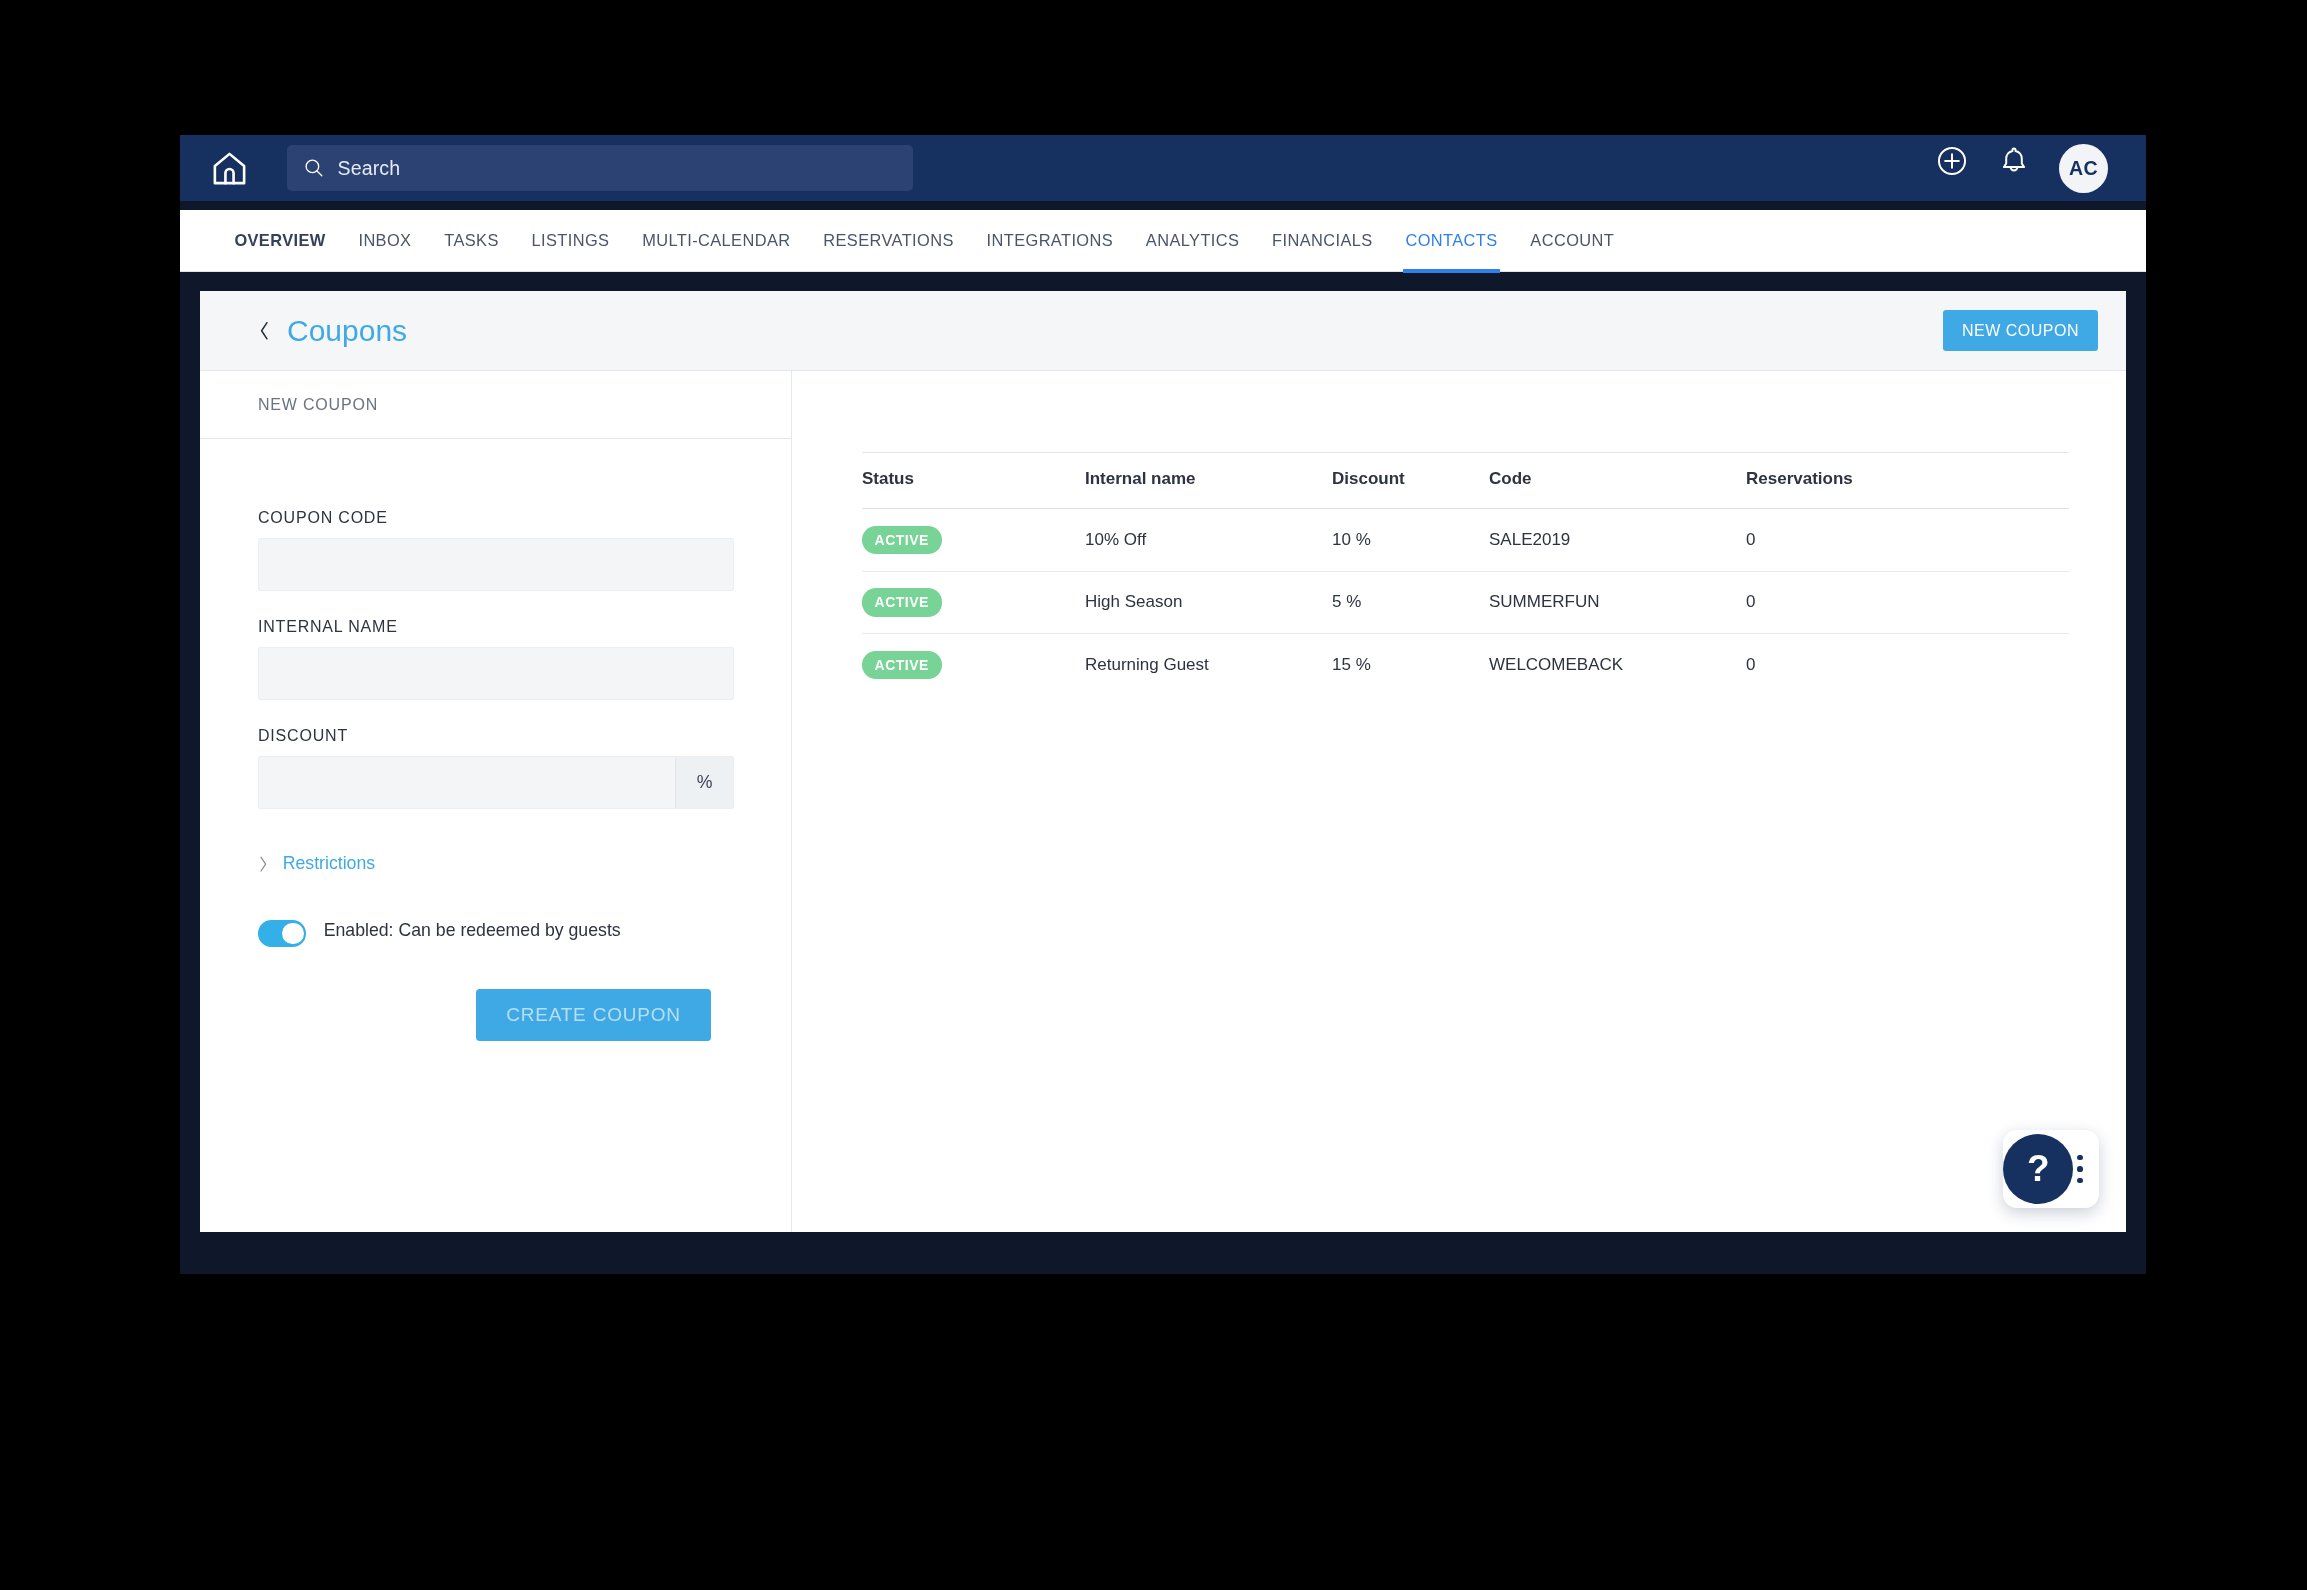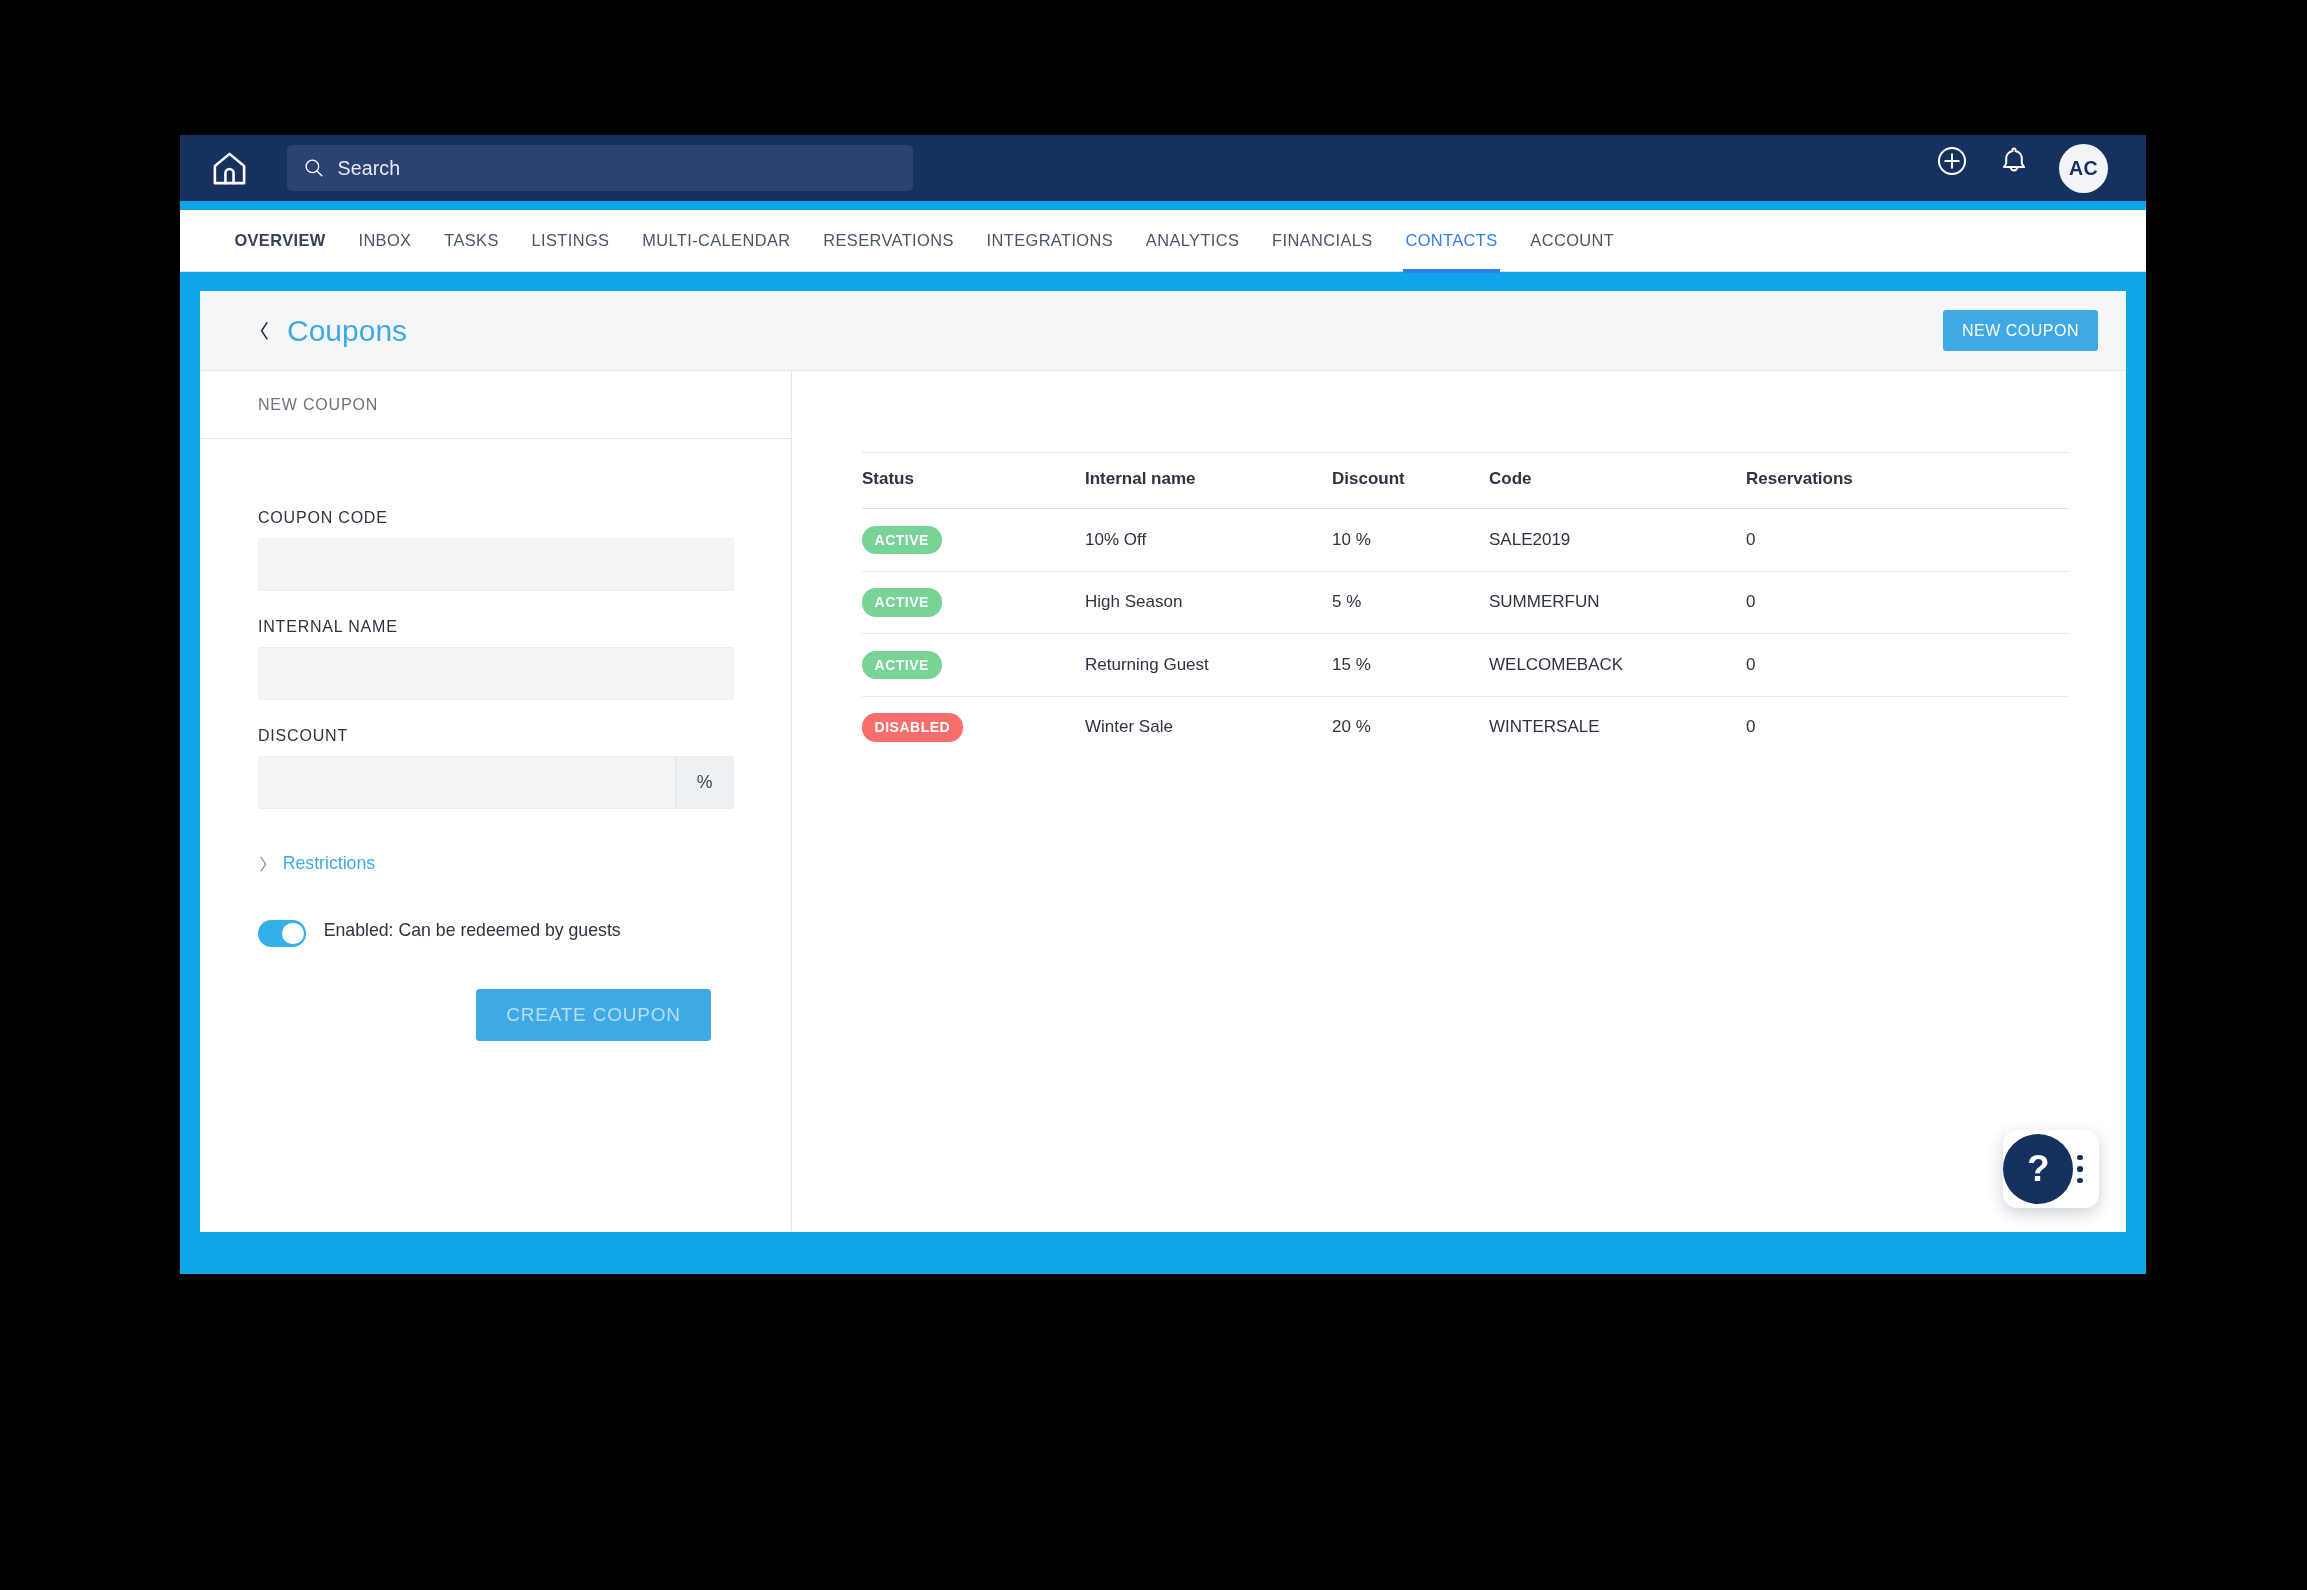--- a/index.html
+++ b/index.html
@@ -12,21 +12,21 @@
     overflow: hidden;
   }
 
   
   #app-window {
     position: absolute;
     left: 180px;
     top: 135px;
     width: 1966px;
     height: 1139px;
-    background: #0ea5e9;
+    background: #0f172a;
     padding: 0;
   }
 
   
   #top-bar {
     height: 66px;
     background: #16305f;
     display: flex;
     align-items: center;
     padding: 0 38px 0 30px;
@@ -425,27 +425,20 @@
                   <td class="col-code">SUMMERFUN</td>
                   <td class="col-res">0</td>
                 </tr>
                 <tr>
                   <td class="col-status"><span class="badge active">ACTIVE</span></td>
                   <td class="col-name">Returning Guest</td>
                   <td class="col-disc">15 %</td>
                   <td class="col-code">WELCOMEBACK</td>
                   <td class="col-res">0</td>
                 </tr>
-                <tr>
-                  <td class="col-status"><span class="badge disabled">DISABLED</span></td>
-                  <td class="col-name">Winter Sale</td>
-                  <td class="col-disc">20 %</td>
-                  <td class="col-code">WINTERSALE</td>
-                  <td class="col-res">0</td>
-                </tr>
               </tbody>
           </table>
         </div>
 
       </div>
 
       <div id="help-widget">
         <div id="help-button">
           <span>?</span>
         </div>

